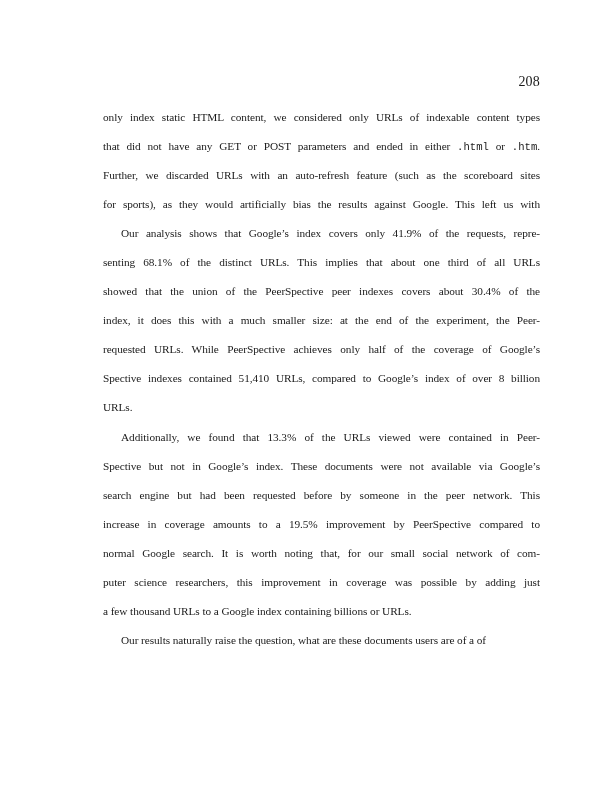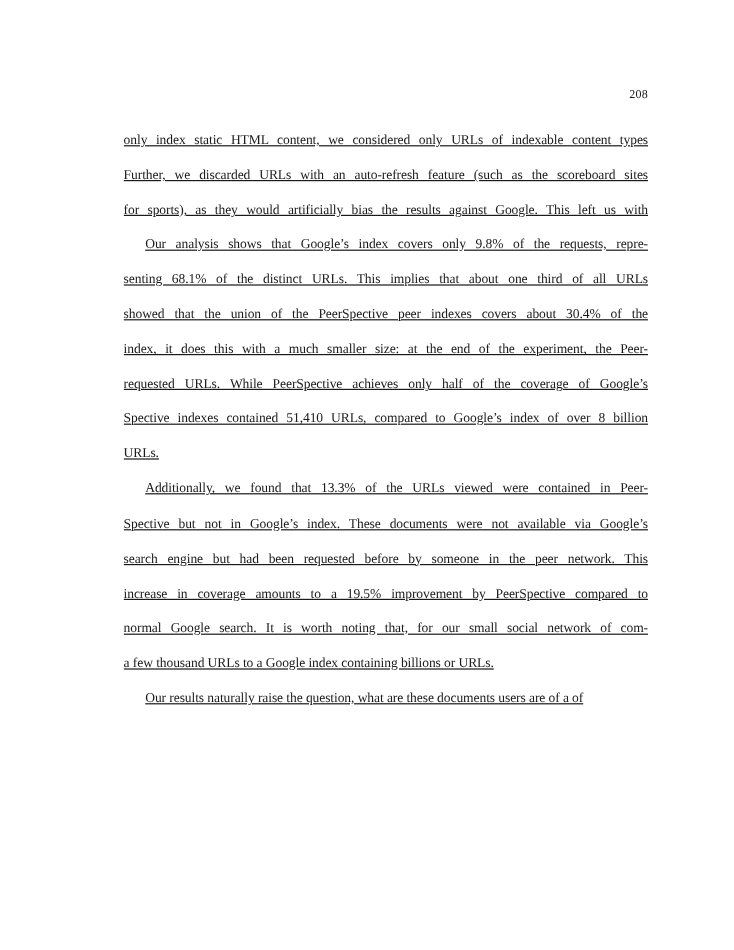--- a/index.html
+++ b/index.html
@@ -15,21 +15,21 @@
     overflow: hidden;
     font-family: "Liberation Serif", "DejaVu Serif", serif;
     color: #1a1a1a;
   }
   #page-number {
     position: absolute;
     top: 74px;
     left: 103px;
     width: 437px;
     text-align: right;
-    font-size: 10px;
+    font-size: 14px;
     letter-spacing: 0.2px;
   }
   #body-text {
     position: absolute;
     top: 103px;
     left: 103px;
     width: 437px;
     font-size: 11.3px;
     letter-spacing: -0.08px;
     line-height: 29.05px;
@@ -37,21 +37,20 @@
   .para {
     margin: 0;
     padding: 0;
   }
   .line {
     height: 29.05px;
     overflow: hidden;
     text-align: justify;
     text-align-last: justify;
     white-space: normal;
-    text-decoration: underline;
   }
   .line.last-line {
     text-align-last: left;
   }
   .line.indented {
     text-indent: 18px;
   }
   .mono {
     font-family: "Liberation Mono", "DejaVu Sans Mono", monospace;
     font-size: 10.6px;
@@ -59,37 +58,39 @@
   }
 </style>
 </head>
 <body>
 
 <div id="page">
   <div id="page-number">208</div>
   <div id="body-text">
       <div class="para">
         <div class="line">only index static HTML content, we considered only URLs of indexable content types</div>
+        <div class="line"><span>that did not have any GET or POST parameters and ended in either </span><span class="mono">.html</span><span> or </span><span class="mono">.htm</span><span>.</span></div>
         <div class="line">Further, we discarded URLs with an auto-refresh feature (such as the scoreboard sites</div>
         <div class="line">for sports), as they would artificially bias the results against Google. This left us with</div>
       </div>
       <div class="para">
-        <div class="line indented">Our analysis shows that Google’s index covers only 9.8% of the requests, repre-</div>
+        <div class="line indented">Our analysis shows that Google’s index covers only 41.9% of the requests, repre-</div>
         <div class="line">senting 68.1% of the distinct URLs.  This implies that about one third of all URLs</div>
         <div class="line">showed that the union of the PeerSpective peer indexes covers about 30.4% of the</div>
         <div class="line">index, it does this with a much smaller size:  at the end of the experiment, the Peer-</div>
         <div class="line">requested URLs.  While PeerSpective achieves only half of the coverage of Google’s</div>
         <div class="line">Spective indexes contained 51,410 URLs, compared to Google’s index of over 8 billion</div>
         <div class="line last-line">URLs.</div>
       </div>
       <div class="para">
         <div class="line indented">Additionally, we found that 13.3% of the URLs viewed were contained in Peer-</div>
         <div class="line">Spective but not in Google’s index.  These documents were not available via Google’s</div>
         <div class="line">search engine but had been requested before by someone in the peer network.  This</div>
         <div class="line">increase in coverage amounts to a 19.5% improvement by PeerSpective compared to</div>
         <div class="line">normal Google search.  It is worth noting that, for our small social network of com-</div>
+        <div class="line">puter science researchers, this improvement in coverage was possible by adding just</div>
         <div class="line last-line">a few thousand URLs to a Google index containing billions or URLs.</div>
       </div>
       <div class="para">
         <div class="line last-line indented">Our results naturally raise the question, what are these documents users are of a of</div>
       </div>
     </div>
 </div>
 
 </body></html>

